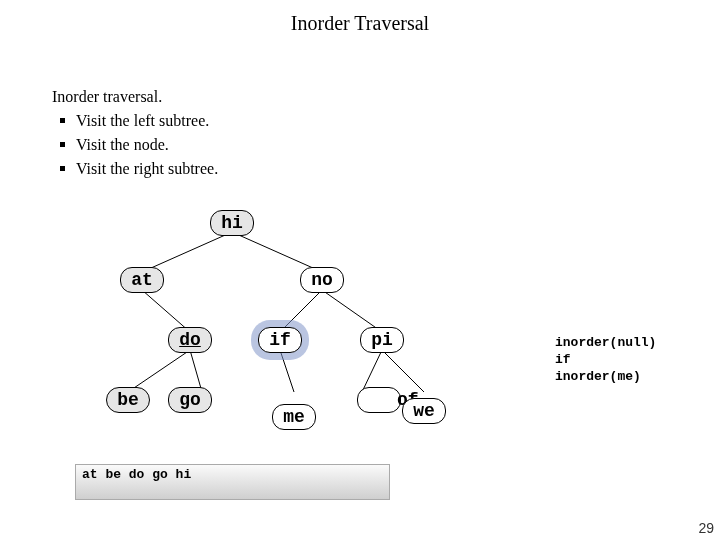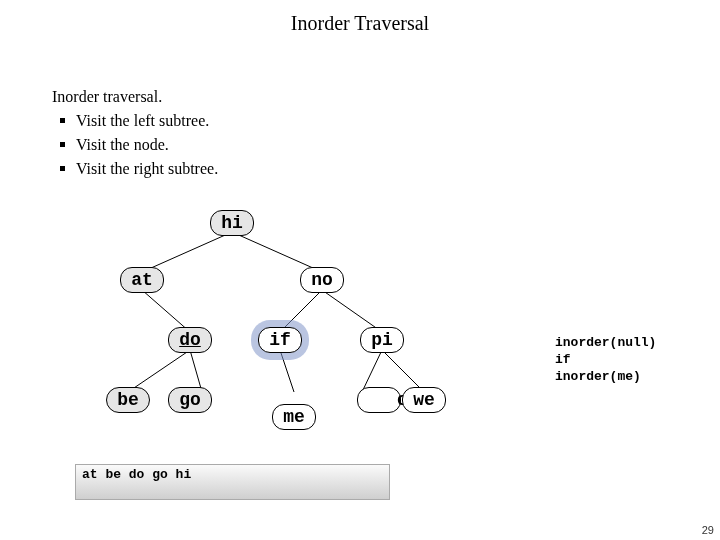--- a/index.html
+++ b/index.html
@@ -10,21 +10,21 @@
   .desc ul { list-style: none; margin-left: 4px; }
   .desc li { position: relative; padding-left: 20px; }
   .desc li::before { content: ""; position: absolute; left: 4px; top: 9px; width: 5px; height: 5px; background: #000; border-radius: 0; }
   .tree { position: absolute; left: 80px; top: 210px; width: 420px; height: 240px; }
   .edge { stroke: #000; stroke-width: 1; }
   .node { position: absolute; width: 44px; height: 26px; border: 1px solid #000; border-radius: 12px; background: #fff; text-align: center; font-family: "Courier New", monospace; font-weight: bold; font-size: 18px; line-height: 24px; }
   .node.muted { background: #e6e6e6; }
   .node.highlight { box-shadow: 0 0 0 7px rgba(130,150,200,0.55); background: #fff; }
   .callstack { position: absolute; right: 25px; top: 335px; width: 140px; font-family: "Courier New", monospace; font-weight: bold; font-size: 13px; line-height: 1.3; color: #000; }
   .output-bar { position: absolute; left: 75px; bottom: 40px; width: 315px; height: 36px; background: linear-gradient(#fafafa, #cfcfcf); border: 1px solid #aaa; font-family: "Courier New", monospace; font-weight: bold; font-size: 13px; line-height: 20px; padding-left: 6px; }
-  .pagenum { position: absolute; right: 6px; bottom: 4px; font-size: 11px; color: #333; font-family: Arial, sans-serif; }
+  .pagenum { position: absolute; right: 6px; bottom: 4px; font-size: 14px; color: #333; font-family: Arial, sans-serif; }
 </style>
 </head>
 <body>
 
 <div class="title">Inorder Traversal</div>
 
 <div class="desc">
   <div class="heading">Inorder traversal.</div>
   <ul>
     <li>Visit the left subtree.</li>
@@ -56,21 +56,21 @@
   <div class="node muted" style="left:130px; top:0px;">hi</div>
   <div class="node muted" style="left:40px;  top:57px;">at</div>
   <div class="node" style="left:220px; top:57px;">no</div>
   <div class="node muted" style="left:88px;  top:117px;text-decoration:underline;">do</div>
   <div class="node highlight" style="left:178px; top:117px;">if</div>
   <div class="node" style="left:280px; top:117px;">pi</div>
   <div class="node muted" style="left:26px;  top:177px;border-radius:13px;">be</div>
   <div class="node muted" style="left:88px; top:177px;">go</div>
   <div class="node" style="left:192px; top:177px;margin-top:17px;">me</div>
   <div class="node" style="left:277px; top:177px;padding-left:39px;">of</div>
-  <div class="node" style="left:322px; top:177px;">we</div>
+  <div class="node" style="left:322px; top:188px;">we</div>
 </div>
 
 <div class="callstack">
   <div>inorder(null)</div>
   <div>if</div>
   <div>inorder(me)</div>
 </div>
 
 <div class="output-bar">at be do go hi</div>
 

